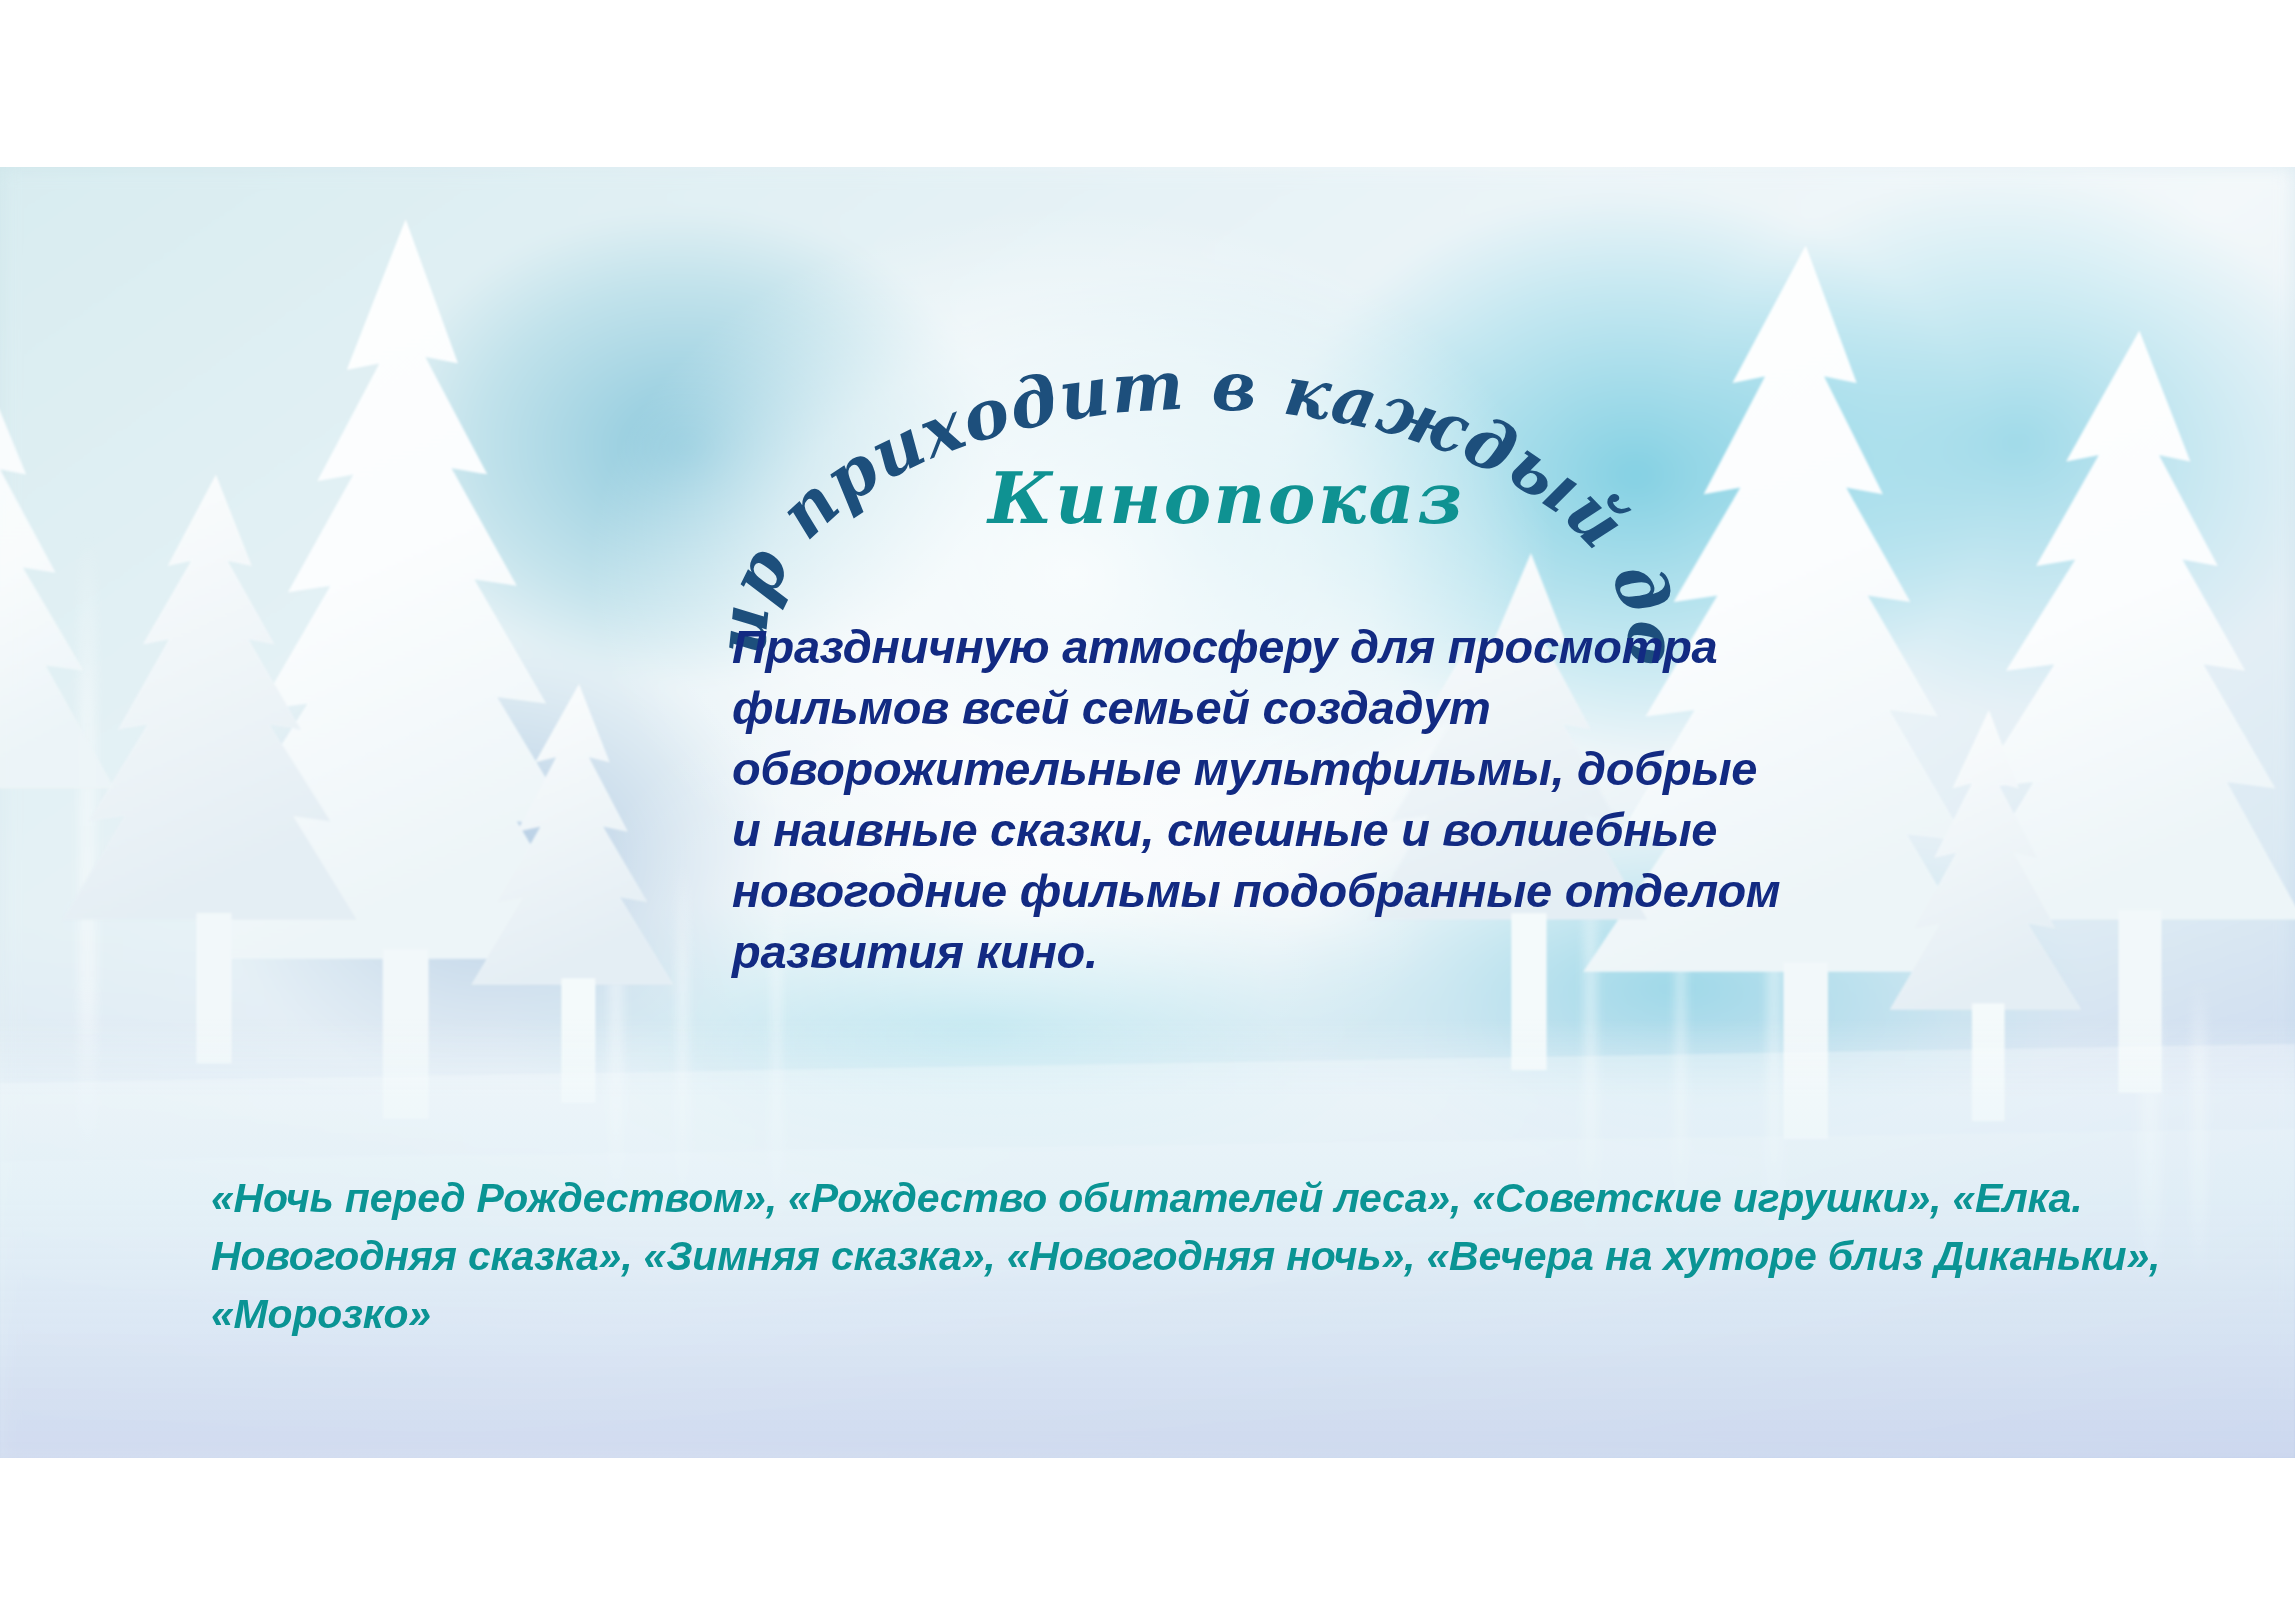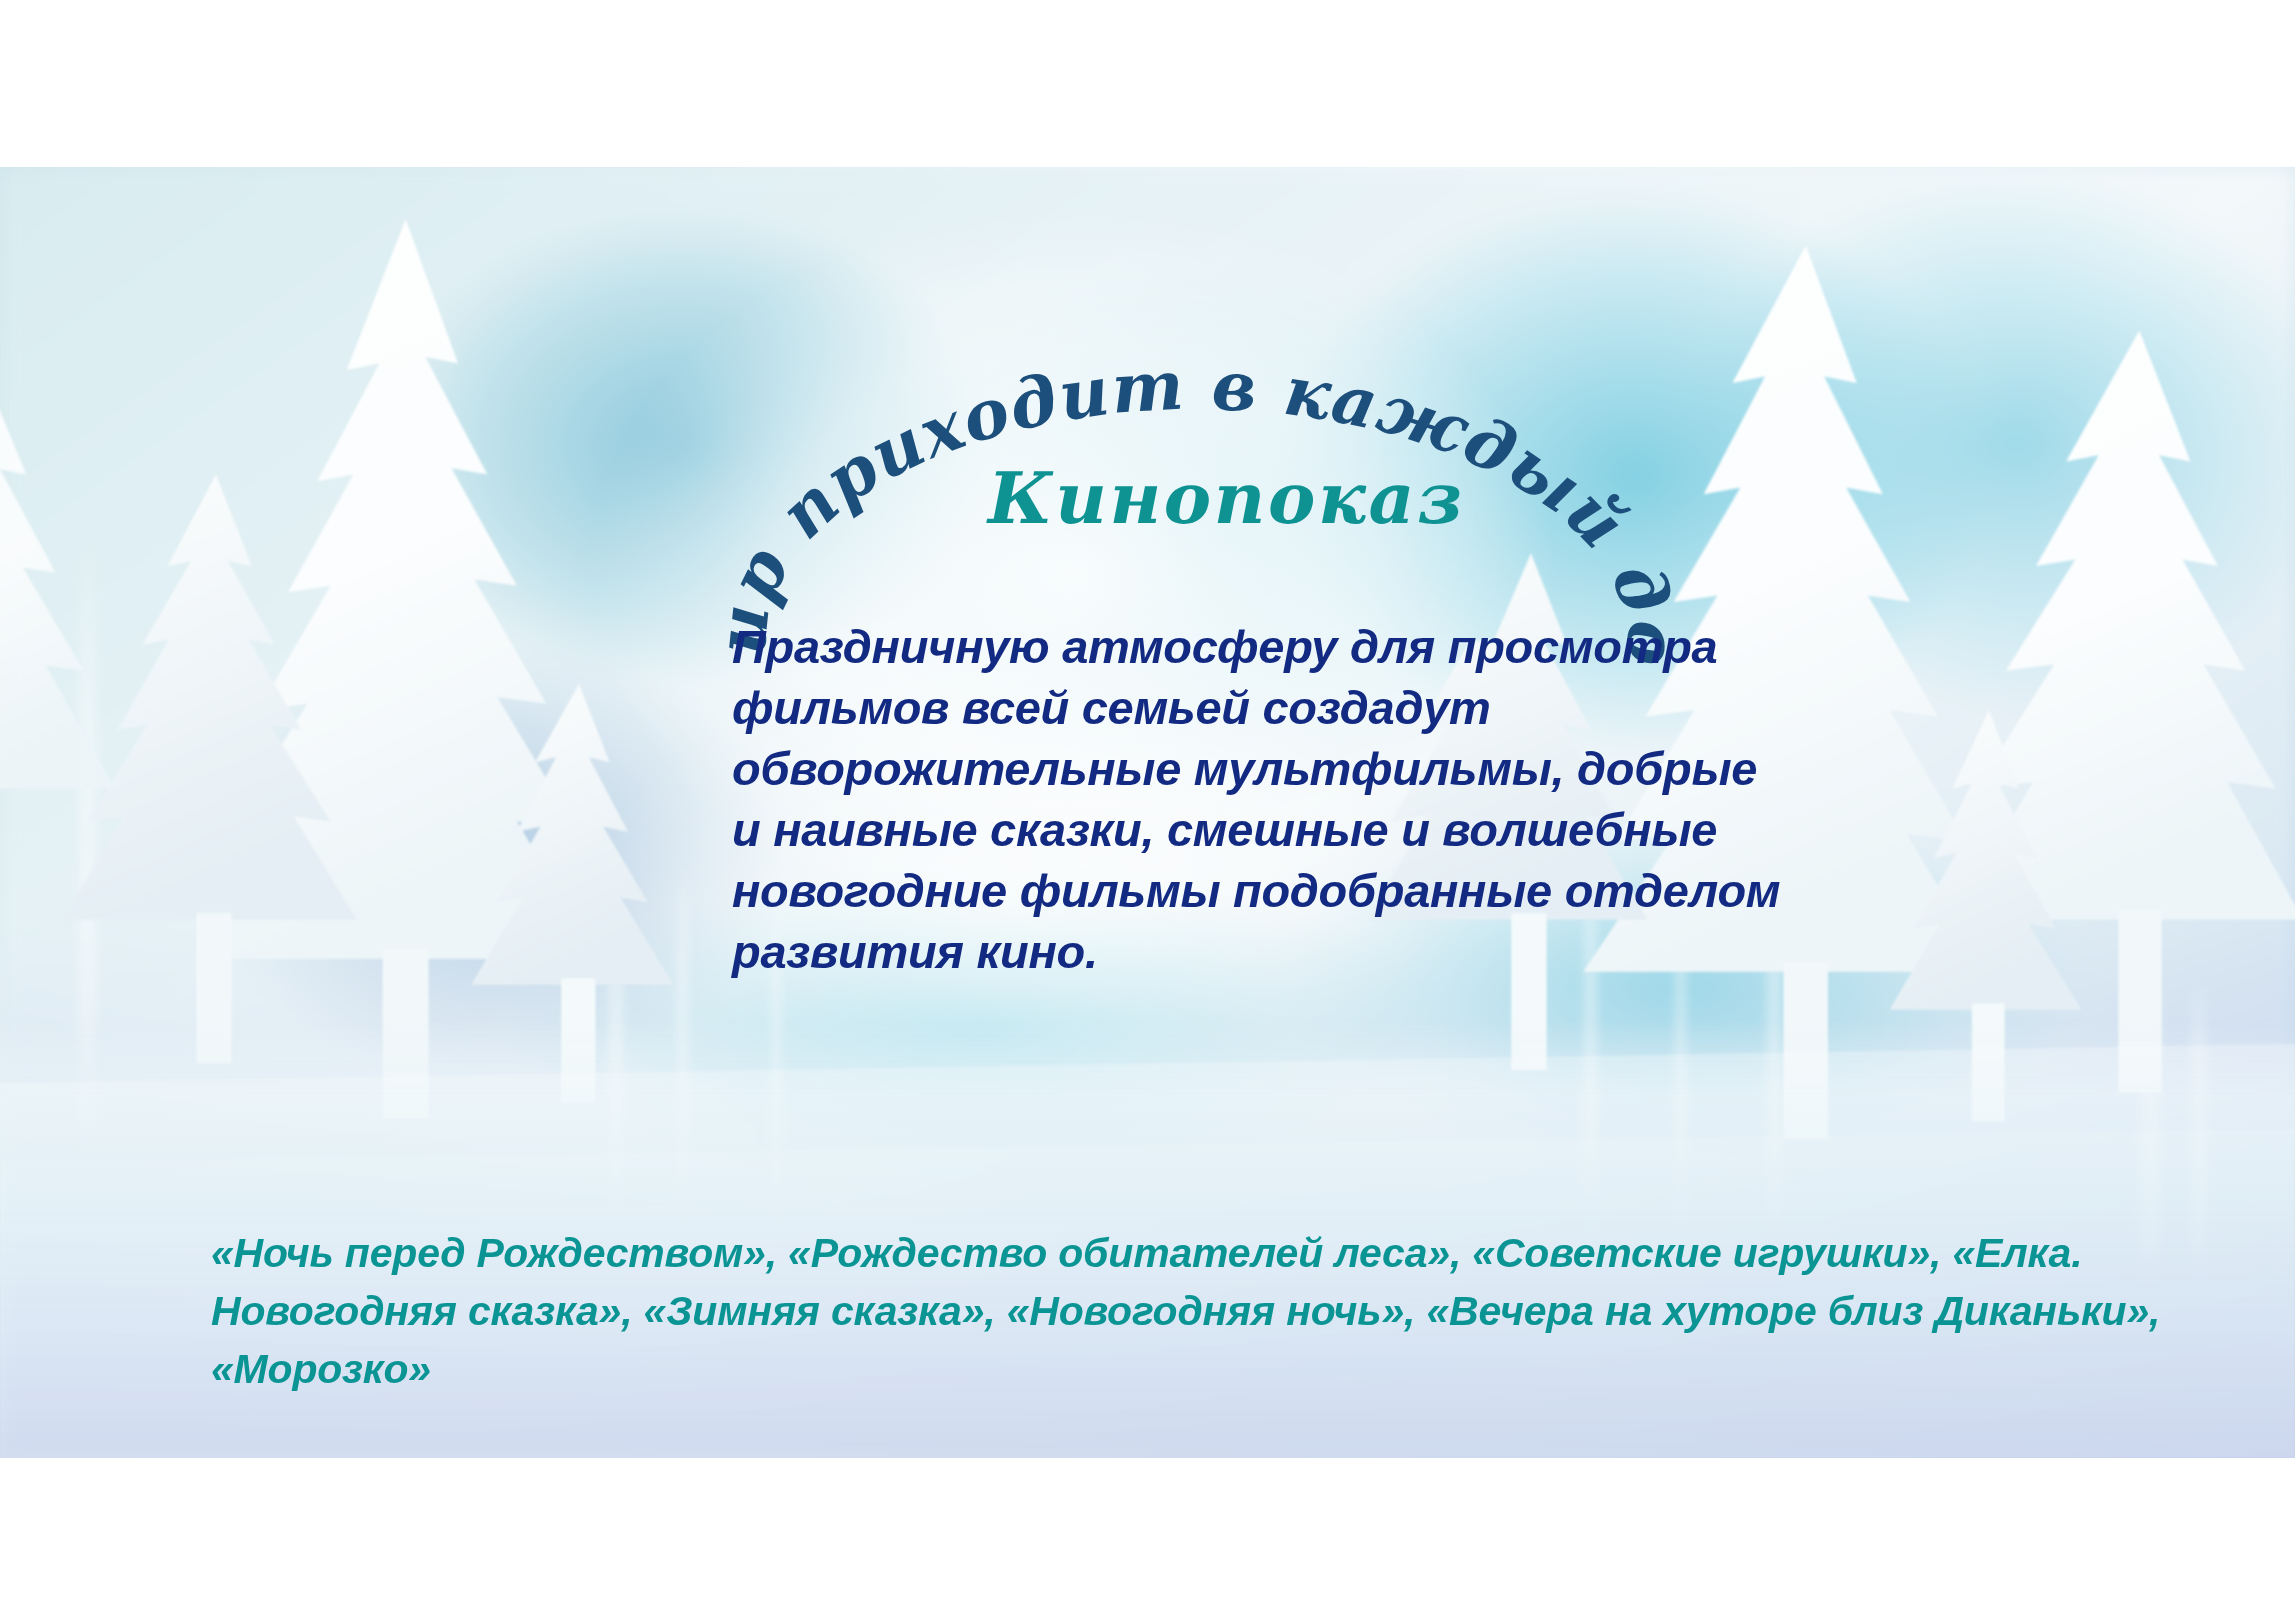--- a/index.html
+++ b/index.html
@@ -148,21 +148,21 @@
     font-weight: 700;
     font-size: 47px;
     line-height: 1.30;
     letter-spacing: -0.3px;
   }
 
   
   #film-list {
     position: absolute;
     left: 211px;
-    top: 1057px;
+    top: 1002px;
     width: 2029px;
     font-family: "Liberation Sans", sans-serif;
     font-style: italic;
     font-weight: 700;
     font-size: 41px;
     line-height: 1.42;
     letter-spacing: -0.2px;
     white-space: pre-line;
   }
 </style>

